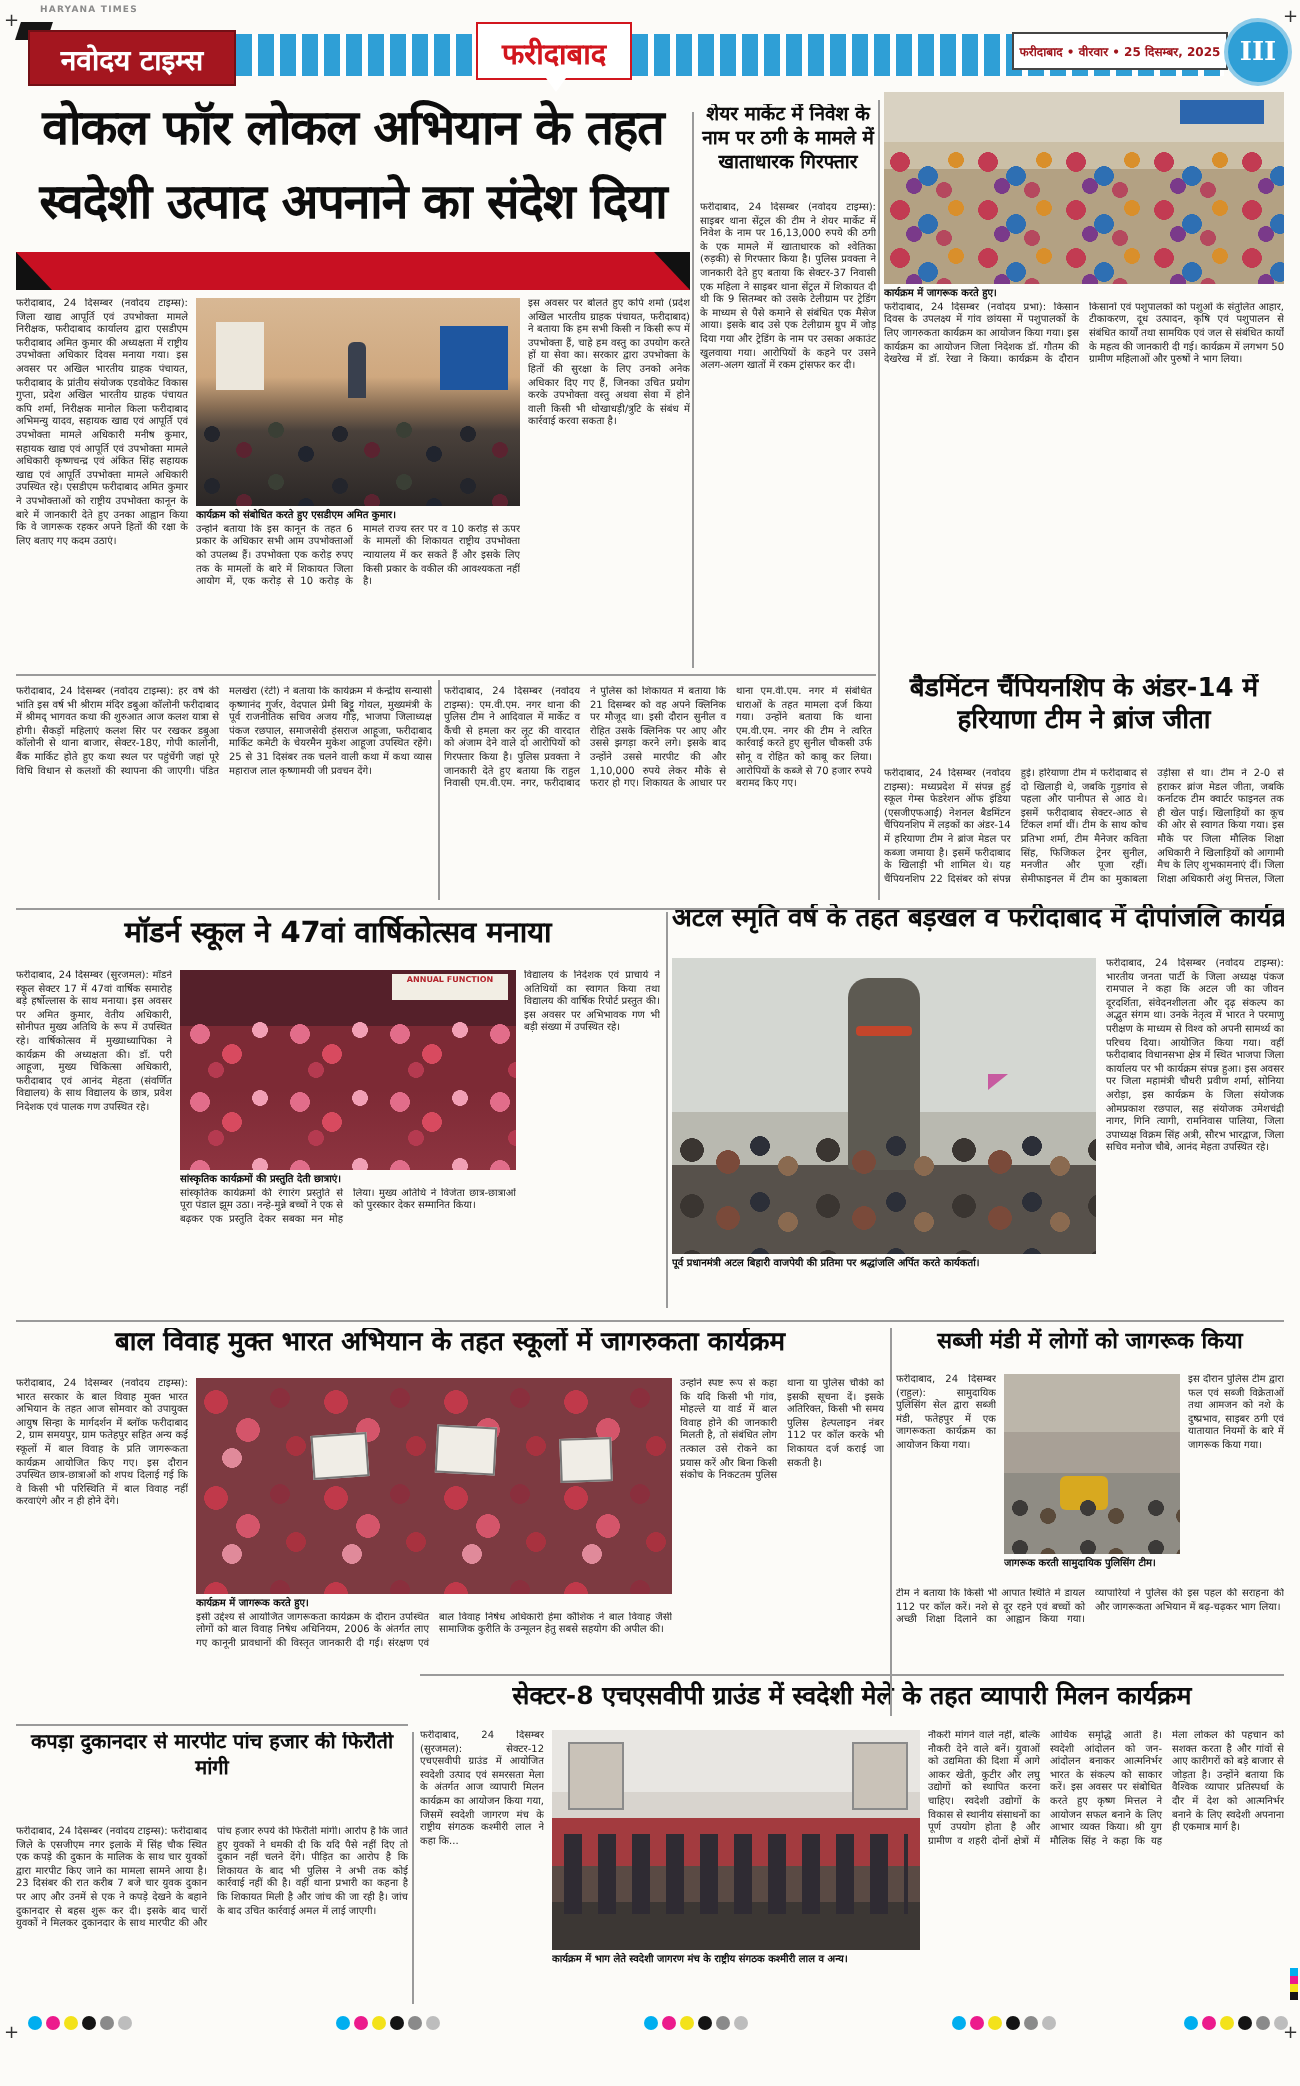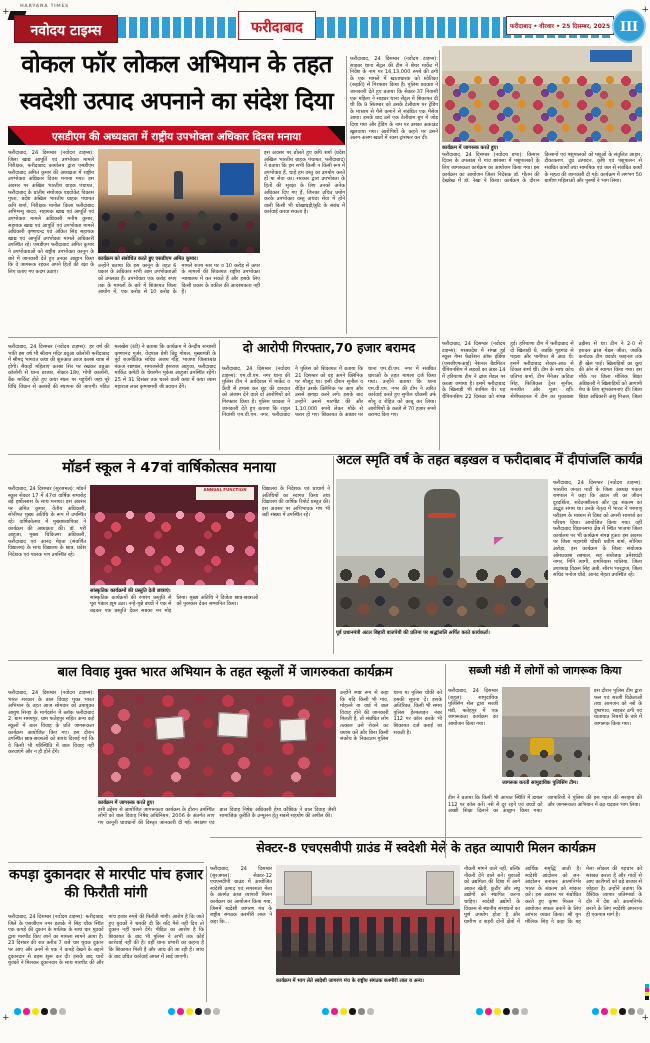--- a/index.html
+++ b/index.html
@@ -143,21 +143,21 @@
   .sabzi-grid .colB{flex:1;height:104px;}
   .p-sabzi{height:90px;background:linear-gradient(180deg,#bcb6aa 0 32%,#a8a096 32% 55%,#8f8c84 55% 100%);}
   .p-sabzi .auto{position:absolute;left:28px;bottom:22px;width:24px;height:17px;background:#d8a91f;border-radius:3px;}
   .p-sabzi .crowd{position:absolute;left:0;right:0;bottom:0;height:34%;
      background-image:radial-gradient(circle 4px at 8px 8px,#3c3a38 97%,transparent),
        radial-gradient(circle 4px at 22px 12px,#5a4a3a 97%,transparent);
      background-size:34px 20px;}
   .sabzi-below{height:62px;margin-top:3px;}
   
   .a-kapda{left:8px;top:866px;width:196px;height:138px;}
-  .a-kapda .hl{font-size:14px;height:44px;}
+  .a-kapda .hl{font-size:10px;height:44px;}
   .a-kapda .bt{height:88px;margin-top:3px;}
   .a-vyapari{left:210px;top:840px;width:432px;height:164px;}
   .a-vyapari .hl{font-size:12.5px;height:22px;}
   .vy-grid{display:flex;gap:4px;margin-top:3px;height:136px;}
   .vy-grid .colA{width:62px;height:136px;}
   .vy-grid .mid{width:184px;}
   .vy-grid .colB{flex:1;height:136px;}
   .p-vy{height:110px;background:linear-gradient(180deg,#e8e6e2 0 28%,#d8d4ce 28% 40%,#a33b3f 40% 62%,#5a4a44 62% 78%,#3c3734 78% 100%);}
   .p-vy .poster{position:absolute;top:6px;width:26px;height:32px;background:#c9c2b8;border:0.5px solid #8a8a8a;}
   .p-vy .pp1{left:8px;} .p-vy .pp2{left:150px;}
@@ -185,59 +185,59 @@
   <div class="abs flag"></div>
   <div class="abs brand-box">नवोदय टाइम्स</div>
   <div class="abs strip"></div>
   <div class="abs edition-box">फरीदाबाद</div>
   <div class="abs date-box">फरीदाबाद • वीरवार • 25 दिसम्बर, 2025</div>
   <div class="abs page-circle">III</div>
 
   <h1 class="abs hl lead-hl" style="margin:0;">वोकल फॉर लोकल अभियान के तहत स्वदेशी उत्पाद अपनाने का संदेश दिया</h1>
   <div class="abs lead-sub">
     <span class="wedge l"></span>
-    <span>एसडीएम की अध्यक्षता में राष्ट्रीय उपभोक्ता अधिकार दिवस मनाया</span>
     <span class="wedge r"></span>
   </div>
   <div class="abs lead-grid">
     <div class="bt colA">फरीदाबाद, 24 दिसम्बर (नवोदय टाइम्स): जिला खाद्य आपूर्ति एवं उपभोक्ता मामले निरीक्षक, फरीदाबाद कार्यालय द्वारा एसडीएम फरीदाबाद अमित कुमार की अध्यक्षता में राष्ट्रीय उपभोक्ता अधिकार दिवस मनाया गया। इस अवसर पर अखिल भारतीय ग्राहक पंचायत, फरीदाबाद के प्रांतीय संयोजक एडवोकेट विकास गुप्ता, प्रदेश अखिल भारतीय ग्राहक पंचायत कपि शर्मा, निरीक्षक मानोल किला फरीदाबाद अभिमन्यु यादव, सहायक खाद्य एवं आपूर्ति एवं उपभोक्ता मामले अधिकारी मनीष कुमार, सहायक खाद्य एवं आपूर्ति एवं उपभोक्ता मामले अधिकारी कृष्णचन्द्र एवं अंकित सिंह सहायक खाद्य एवं आपूर्ति उपभोक्ता मामले अधिकारी उपस्थित रहे। एसडीएम फरीदाबाद अमित कुमार ने उपभोक्ताओं को राष्ट्रीय उपभोक्ता कानून के बारे में जानकारी देते हुए उनका आह्वान किया कि वे जागरूक रहकर अपने हितों की रक्षा के लिए बताए गए कदम उठाएं।</div>
     <div class="mid">
       <div class="photo p-conf">
         <div class="screen"></div>
         <div class="banner"></div>
         <div class="person"></div>
         <div class="crowd"></div>
       </div>
       <div class="cap">कार्यक्रम को संबोधित करते हुए एसडीएम अमित कुमार।</div>
       <div class="bt c2 midtext">उन्होंने बताया कि इस कानून के तहत 6 प्रकार के अधिकार सभी आम उपभोक्ताओं को उपलब्ध हैं। उपभोक्ता एक करोड़ रुपए तक के मामलों के बारे में शिकायत जिला आयोग में, एक करोड़ से 10 करोड़ के मामले राज्य स्तर पर व 10 करोड़ से ऊपर के मामलों की शिकायत राष्ट्रीय उपभोक्ता न्यायालय में कर सकते हैं और इसके लिए किसी प्रकार के वकील की आवश्यकता नहीं है।</div>
     </div>
     <div class="bt colB">इस अवसर पर बोलते हुए कपि शर्मा (प्रदेश अखिल भारतीय ग्राहक पंचायत, फरीदाबाद) ने बताया कि हम सभी किसी न किसी रूप में उपभोक्ता हैं, चाहे हम वस्तु का उपयोग करते हों या सेवा का। सरकार द्वारा उपभोक्ता के हितों की सुरक्षा के लिए उनको अनेक अधिकार दिए गए हैं, जिनका उचित प्रयोग करके उपभोक्ता वस्तु अथवा सेवा में होने वाली किसी भी धोखाधड़ी/त्रुटि के संबंध में कार्रवाई करवा सकता है।</div>
   </div>
 
   <div class="abs a-share">
+    <div class="hl">शेयर मार्केट में निवेश के नाम पर ठगी के मामले में खाताधारक गिरफ्तार</div>
     <div class="bt">फरीदाबाद, 24 दिसम्बर (नवोदय टाइम्स): साइबर थाना सेंट्रल की टीम ने शेयर मार्केट में निवेश के नाम पर 16,13,000 रुपये की ठगी के एक मामले में खाताधारक को श्वेतिका (रुड़की) से गिरफ्तार किया है। पुलिस प्रवक्ता ने जानकारी देते हुए बताया कि सेक्टर-37 निवासी एक महिला ने साइबर थाना सेंट्रल में शिकायत दी थी कि 9 सितम्बर को उसके टेलीग्राम पर ट्रेडिंग के माध्यम से पैसे कमाने से संबंधित एक मैसेज आया। इसके बाद उसे एक टेलीग्राम ग्रुप में जोड़ दिया गया और ट्रेडिंग के नाम पर उसका अकाउंट खुलवाया गया। आरोपियों के कहने पर उसने अलग-अलग खातों में रकम ट्रांसफर कर दी।</div>
   </div>
 
   <div class="abs a-kisan">
     <div class="photo p-kisan">
       <div class="board"></div>
       <div class="crowd"></div>
     </div>
     <div class="cap">कार्यक्रम में जागरूक करते हुए।</div>
     <div class="bt c2">फरीदाबाद, 24 दिसम्बर (नवोदय प्रभा): किसान दिवस के उपलक्ष्य में गांव छांयसा में पशुपालकों के लिए जागरुकता कार्यक्रम का आयोजन किया गया। इस कार्यक्रम का आयोजन जिला निदेशक डॉ. गौतम की देखरेख में डॉ. रेखा ने किया। कार्यक्रम के दौरान किसानों एवं पशुपालकों को पशुओं के संतुलित आहार, टीकाकरण, दूध उत्पादन, कृषि एवं पशुपालन से संबंधित कार्यों तथा सामयिक एवं जल से संबंधित कार्यों के महत्व की जानकारी दी गई। कार्यक्रम में लगभग 50 ग्रामीण महिलाओं और पुरुषों ने भाग लिया।</div>
   </div>
 
   <div class="abs a-kalash">
     <div class="bt c2">फरीदाबाद, 24 दिसम्बर (नवोदय टाइम्स): हर वर्ष की भांति इस वर्ष भी श्रीराम मंदिर डबुआ कॉलोनी फरीदाबाद में श्रीमद् भागवत कथा की शुरुआत आज कलश यात्रा से होगी। सैकड़ों महिलाएं कलश सिर पर रखकर डबुआ कॉलोनी से थाना बाजार, सेक्टर-18ए, गोपी कालोनी, बैंक मार्किट होते हुए कथा स्थल पर पहुंचेंगी जहां पूरे विधि विधान से कलशों की स्थापना की जाएगी। पंडित मलखेरा (रंटी) ने बताया कि कार्यक्रम में केन्द्रीय सन्यासी कृष्णानंद गुर्जर, वेदपाल प्रेमी बिट्टू गोयल, मुख्यमंत्री के पूर्व राजनीतिक सचिव अजय गौड़, भाजपा जिलाध्यक्ष पंकज रछपाल, समाजसेवी हंसराज आहूजा, फरीदाबाद मार्किट कमेटी के चेयरमैन मुकेश आहूजा उपस्थित रहेंगे। 25 से 31 दिसंबर तक चलने वाली कथा में कथा व्यास महाराज लाल कृष्णामयी जी प्रवचन देंगे।</div>
   </div>
   <div class="abs a-doaropi">
-    <div class="hl nowrap">दो आरोपी गिरफ्तार,70 हजार बरामद</div>
     <div class="bt c3">फरीदाबाद, 24 दिसम्बर (नवोदय टाइम्स): एम.वी.एम. नगर थाना की पुलिस टीम ने आदिवाल में मार्केट व कैंची से हमला कर लूट की वारदात को अंजाम देने वाले दो आरोपियों को गिरफ्तार किया है। पुलिस प्रवक्ता ने जानकारी देते हुए बताया कि राहुल निवासी एम.वी.एम. नगर, फरीदाबाद ने पुलिस को शिकायत में बताया कि 21 दिसम्बर को वह अपने क्लिनिक पर मौजूद था। इसी दौरान सुनील व रोहित उसके क्लिनिक पर आए और उससे झगड़ा करने लगे। इसके बाद उन्होंने उससे मारपीट की और 1,10,000 रुपये लेकर मौके से फरार हो गए। शिकायत के आधार पर थाना एम.वी.एम. नगर में संबंधित धाराओं के तहत मामला दर्ज किया गया। उन्होंने बताया कि थाना एम.वी.एम. नगर की टीम ने त्वरित कार्रवाई करते हुए सुनील चौकसी उर्फ सोनू व रोहित को काबू कर लिया। आरोपियों के कब्जे से 70 हजार रुपये बरामद किए गए।</div>
   </div>
   <div class="abs a-badminton">
+    <div class="hl">बैडमिंटन चैंपियनशिप के अंडर-14 में हरियाणा टीम ने ब्रांज जीता</div>
     <div class="bt c3">फरीदाबाद, 24 दिसम्बर (नवोदय टाइम्स): मध्यप्रदेश में संपन्न हुई स्कूल गेम्स फेडरेशन ऑफ इंडिया (एसजीएफआई) नेशनल बैडमिंटन चैंपियनशिप में लड़कों का अंडर-14 में हरियाणा टीम ने ब्रांज मेडल पर कब्जा जमाया है। इसमें फरीदाबाद के खिलाड़ी भी शामिल थे। यह चैंपियनशिप 22 दिसंबर को संपन्न हुई। हरियाणा टीम में फरीदाबाद से दो खिलाड़ी थे, जबकि गुड़गांव से पहला और पानीपत से आठ थे। इसमें फरीदाबाद सेक्टर-आठ से टिंकल शर्मा थीं। टीम के साथ कोच प्रतिभा शर्मा, टीम मैनेजर कविता सिंह, फिजिकल ट्रेनर सुनील, मनजीत और पूजा रहीं। सेमीफाइनल में टीम का मुकाबला उड़ीसा से था। टीम ने 2-0 से हराकर ब्रांज मेडल जीता, जबकि कर्नाटक टीम क्वार्टर फाइनल तक ही खेल पाई। खिलाड़ियों का कूच की ओर से स्वागत किया गया। इस मौके पर जिला मौलिक शिक्षा अधिकारी ने खिलाड़ियों को आगामी मैच के लिए शुभकामनाएं दीं। जिला शिक्षा अधिकारी अंशु मित्तल, जिला मौलिक शिक्षा अधिकारी महेंद्र सिंह, सहायक जिला शिक्षा अधिकारी (खेल) हरबीर सिंह, सहायक मौलिक शिक्षा अधिकारी (खेल) प्रेम शर्मा रहे।</div>
   </div>
 
   <div class="abs a-modern">
     <div class="hl nowrap">मॉडर्न स्कूल ने 47वां वार्षिकोत्सव मनाया</div>
     <div class="modern-grid">
       <div class="bt colA">फरीदाबाद, 24 दिसम्बर (सुरजमल): मॉडर्न स्कूल सेक्टर 17 में 47वां वार्षिक समारोह बड़े हर्षोल्लास के साथ मनाया। इस अवसर पर अमित कुमार, वेतीय अधिकारी, सोनीपत मुख्य अतिथि के रूप में उपस्थित रहे। वार्षिकोत्सव में मुख्याध्यापिका ने कार्यक्रम की अध्यक्षता की। डॉ. परी आहूजा, मुख्य चिकित्सा अधिकारी, फरीदाबाद एवं आनंद मेहता (संवर्णित विद्यालय) के साथ विद्यालय के छात्र, प्रवेश निदेशक एवं पालक गण उपस्थित रहे।</div>
       <div class="mid">
         <div class="photo p-modern">
           <div class="board">ANNUAL FUNCTION</div>

